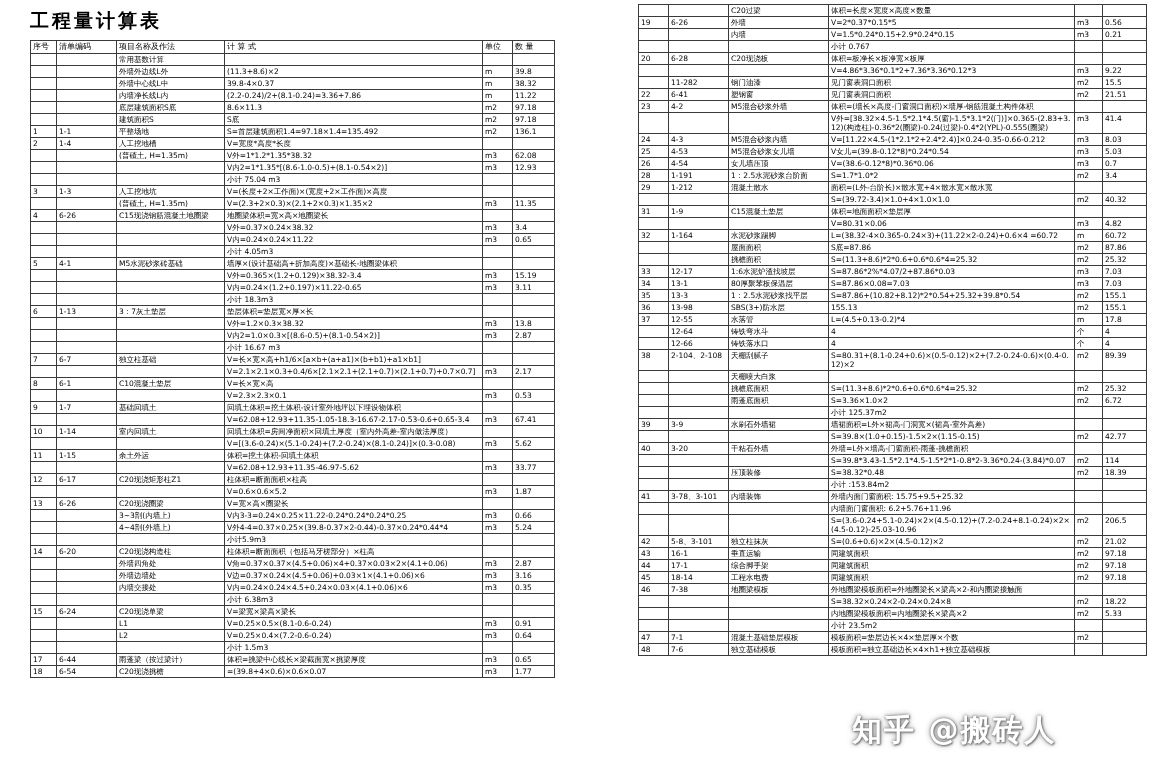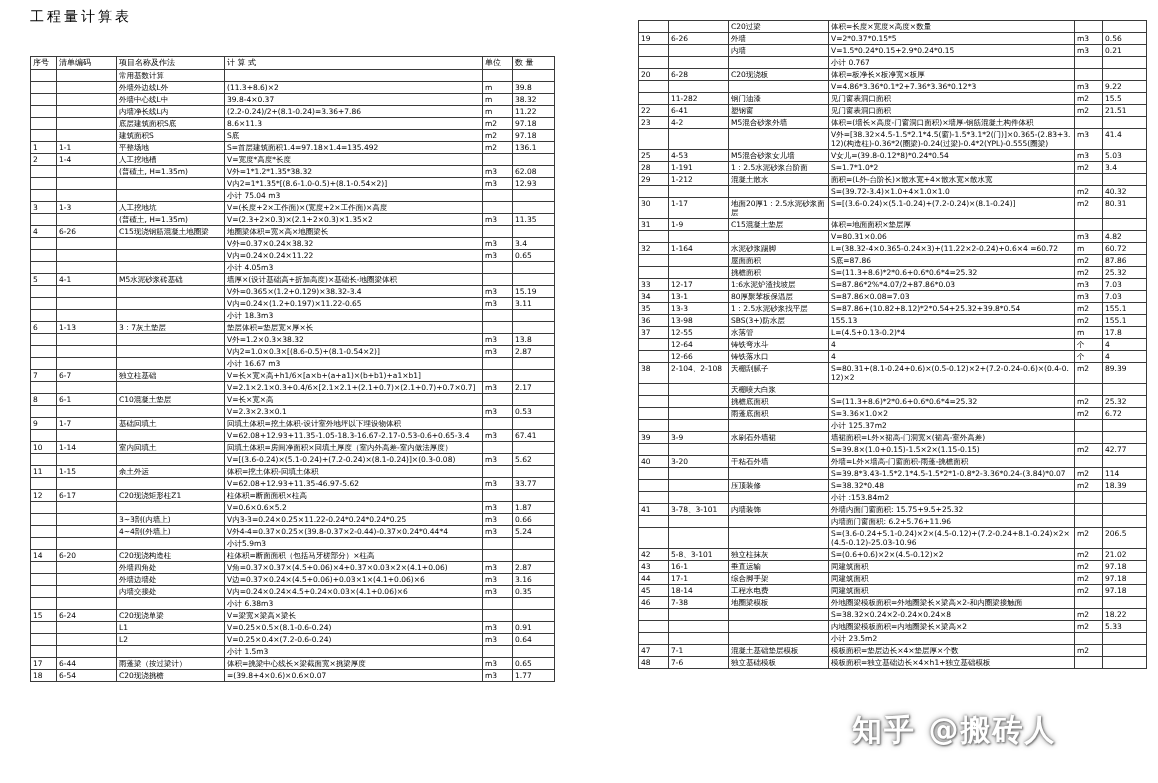--- a/index.html
+++ b/index.html
@@ -1,23 +1,23 @@
 <!DOCTYPE html>
 <html><head>
 <meta charset="utf-8">
 <style>
   html,body{margin:0;padding:0;}
   body{
     width:1158px;height:783px;position:relative;overflow:hidden;
     background:#fff;font-family:"DejaVu Sans","Liberation Sans",sans-serif;color:#000;
   }
   .page-title{
-    position:absolute;left:30px;top:8px;font-size:14px;font-weight:normal;letter-spacing:3px;
+    position:absolute;left:30px;top:8px;font-size:19px;font-weight:bold;letter-spacing:3px;
   }
-  table{border-collapse:collapse;table-layout:fixed;background:#fff;margin-top:16px;}
+  table{border-collapse:collapse;table-layout:fixed;background:#fff;}
   .t-left{position:absolute;left:30px;top:40px;width:524px;}
   .t-right{position:absolute;left:638px;top:4px;width:508px;}
   th,td{
     border:1px solid #3a3a3a;
     font-size:7.5px;line-height:1.2;padding:1px 2px;
     vertical-align:top;text-align:left;word-break:break-all;overflow:hidden;
     font-weight:normal;
   }
   thead th{font-size:8px;font-weight:normal;}
   td.c0{text-align:left;}
@@ -344,20 +344,28 @@
       </tr>
       <tr>
         <td class="c0"></td>
         <td class="c1"></td>
         <td class="c2"></td>
         <td class="c3">V=0.6×0.6×5.2</td>
         <td class="c4">m3</td>
         <td class="c5">1.87</td>
       </tr>
       <tr>
+        <td class="c0">13</td>
+        <td class="c1">6-26</td>
+        <td class="c2">C20现浇圈梁</td>
+        <td class="c3">V=宽×高×圈梁长</td>
+        <td class="c4"></td>
+        <td class="c5"></td>
+      </tr>
+      <tr>
         <td class="c0"></td>
         <td class="c1"></td>
         <td class="c2">3~3剖(内墙上)</td>
         <td class="c3">V内3-3=0.24×0.25×11.22-0.24*0.24*0.24*0.25</td>
         <td class="c4">m3</td>
         <td class="c5">0.66</td>
       </tr>
       <tr>
         <td class="c0"></td>
         <td class="c1"></td>
@@ -549,28 +557,44 @@
       </tr>
       <tr>
         <td class="c0"></td>
         <td class="c1"></td>
         <td class="c2"></td>
         <td class="c3">V外=[38.32×4.5-1.5*2.1*4.5(窗)-1.5*3.1*2(门)]×0.365-(2.83+3.12)(构造柱)-0.36*2(圈梁)-0.24(过梁)-0.4*2(YPL)-0.555(圈梁)</td>
         <td class="c4">m3</td>
         <td class="c5">41.4</td>
       </tr>
       <tr>
+        <td class="c0">24</td>
+        <td class="c1">4-3</td>
+        <td class="c2">M5混合砂浆内墙</td>
+        <td class="c3">V=[11.22×4.5-(1*2.1*2+2.4*2.4)]×0.24-0.35-0.66-0.212</td>
+        <td class="c4">m3</td>
+        <td class="c5">8.03</td>
+      </tr>
+      <tr>
         <td class="c0">25</td>
         <td class="c1">4-53</td>
         <td class="c2">M5混合砂浆女儿墙</td>
         <td class="c3">V女儿=(39.8-0.12*8)*0.24*0.54</td>
         <td class="c4">m3</td>
         <td class="c5">5.03</td>
       </tr>
       <tr>
+        <td class="c0">26</td>
+        <td class="c1">4-54</td>
+        <td class="c2">女儿墙压顶</td>
+        <td class="c3">V=(38.6-0.12*8)*0.36*0.06</td>
+        <td class="c4">m3</td>
+        <td class="c5">0.7</td>
+      </tr>
+      <tr>
         <td class="c0">28</td>
         <td class="c1">1-191</td>
         <td class="c2">1：2.5水泥砂浆台阶面</td>
         <td class="c3">S=1.7*1.0*2</td>
         <td class="c4">m2</td>
         <td class="c5">3.4</td>
       </tr>
       <tr>
         <td class="c0">29</td>
         <td class="c1">1-212</td>
@@ -579,28 +603,20 @@
         <td class="c4"></td>
         <td class="c5"></td>
       </tr>
       <tr>
         <td class="c0"></td>
         <td class="c1"></td>
         <td class="c2"></td>
         <td class="c3">S=(39.72-3.4)×1.0+4×1.0×1.0</td>
         <td class="c4">m2</td>
         <td class="c5">40.32</td>
-      </tr>
-      <tr>
-        <td class="c0">30</td>
-        <td class="c1">1-17</td>
-        <td class="c2">地面20厚1：2.5水泥砂浆面层</td>
-        <td class="c3">S=[(3.6-0.24)×(5.1-0.24)+(7.2-0.24)×(8.1-0.24)]</td>
-        <td class="c4">m2</td>
-        <td class="c5">80.31</td>
       </tr>
       <tr>
         <td class="c0">31</td>
         <td class="c1">1-9</td>
         <td class="c2">C15混凝土垫层</td>
         <td class="c3">体积=地面面积×垫层厚</td>
         <td class="c4"></td>
         <td class="c5"></td>
       </tr>
       <tr>

